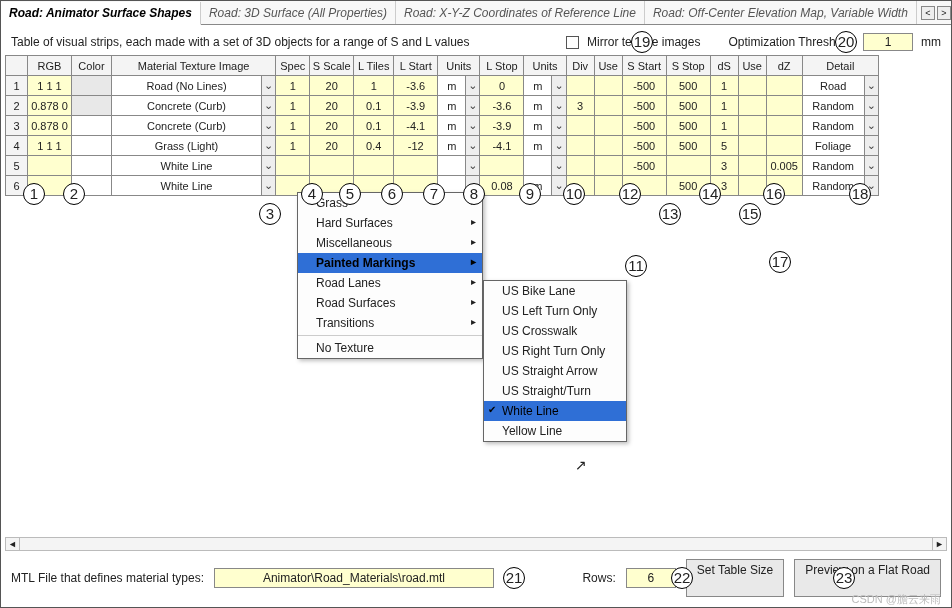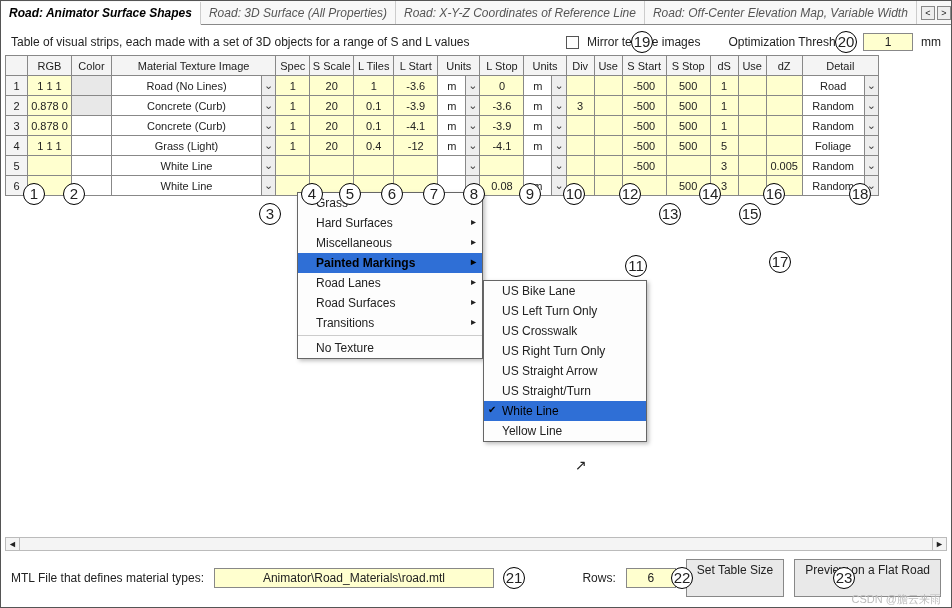--- a/index.html
+++ b/index.html
@@ -283,21 +283,21 @@
       <div class="mi arrow">Hard Surfaces</div>
       <div class="mi arrow">Miscellaneous</div>
       <div class="mi arrow hl" style="font-weight:bold;">Painted Markings</div>
       <div class="mi arrow">Road Lanes</div>
       <div class="mi arrow">Road Surfaces</div>
       <div class="mi arrow">Transitions</div>
       <div class="mi sep"></div>
       <div class="mi">No Texture</div>
     </div>
 
-    <div class="ctxmenu" style="left:482px; top:225px; width:164px;">
+    <div class="ctxmenu" style="left:482px; top:225px; width:144px;">
       <div class="mi">US Bike Lane</div>
       <div class="mi">US Left Turn Only</div>
       <div class="mi">US Crosswalk</div>
       <div class="mi">US Right Turn Only</div>
       <div class="mi">US Straight Arrow</div>
       <div class="mi">US Straight/Turn</div>
       <div class="mi hl check">White Line</div>
       <div class="mi">Yellow Line</div>
     </div>
 

